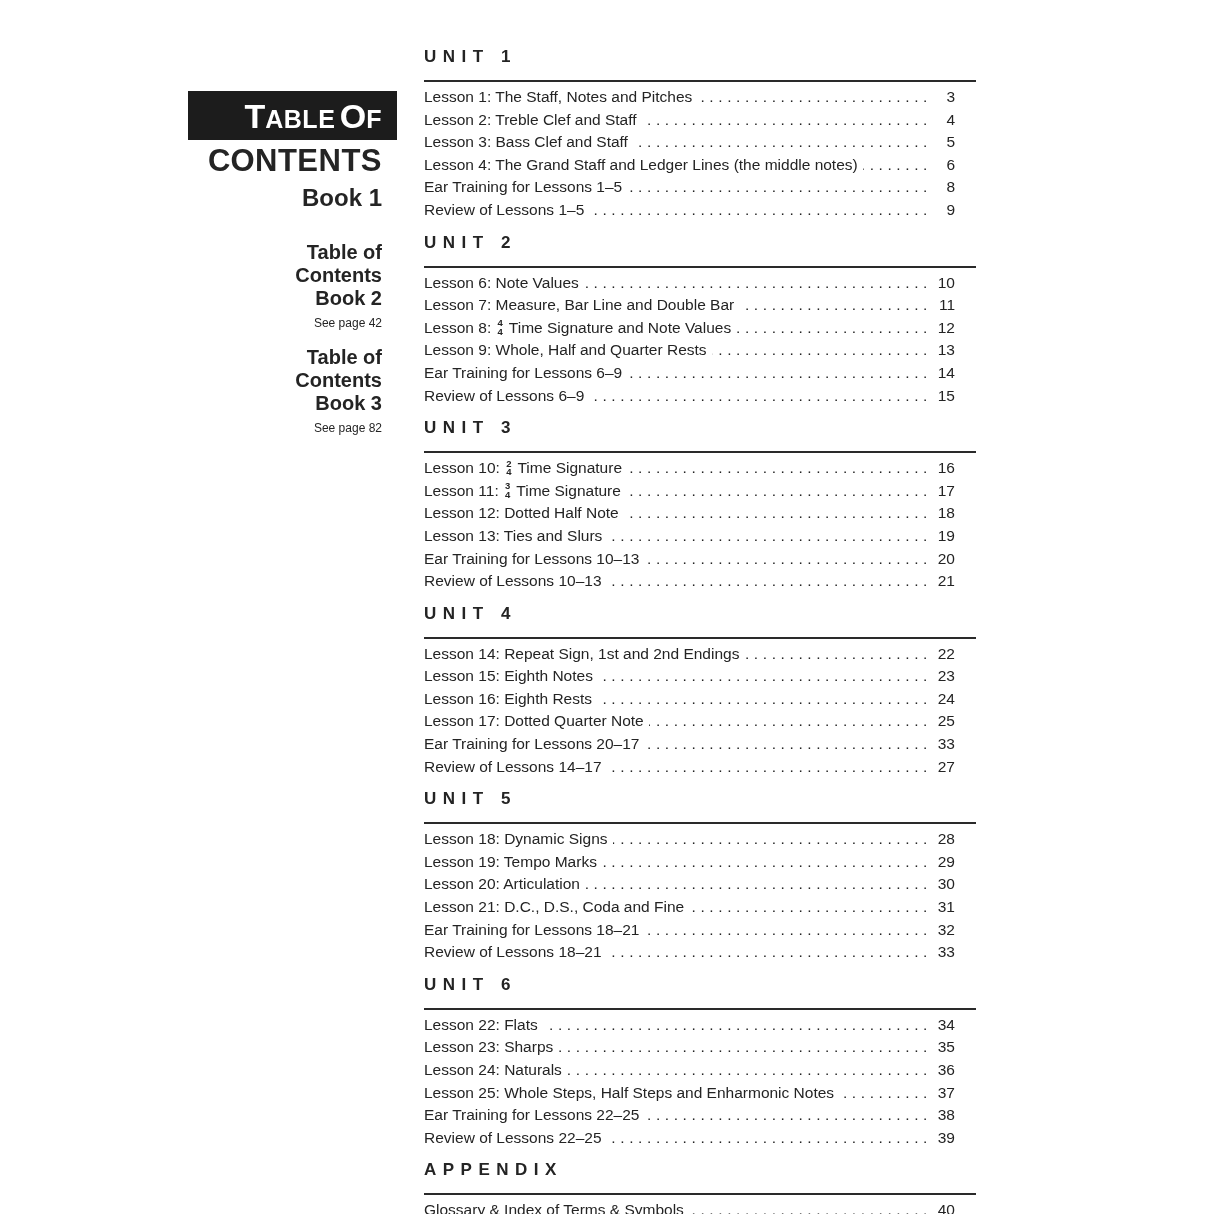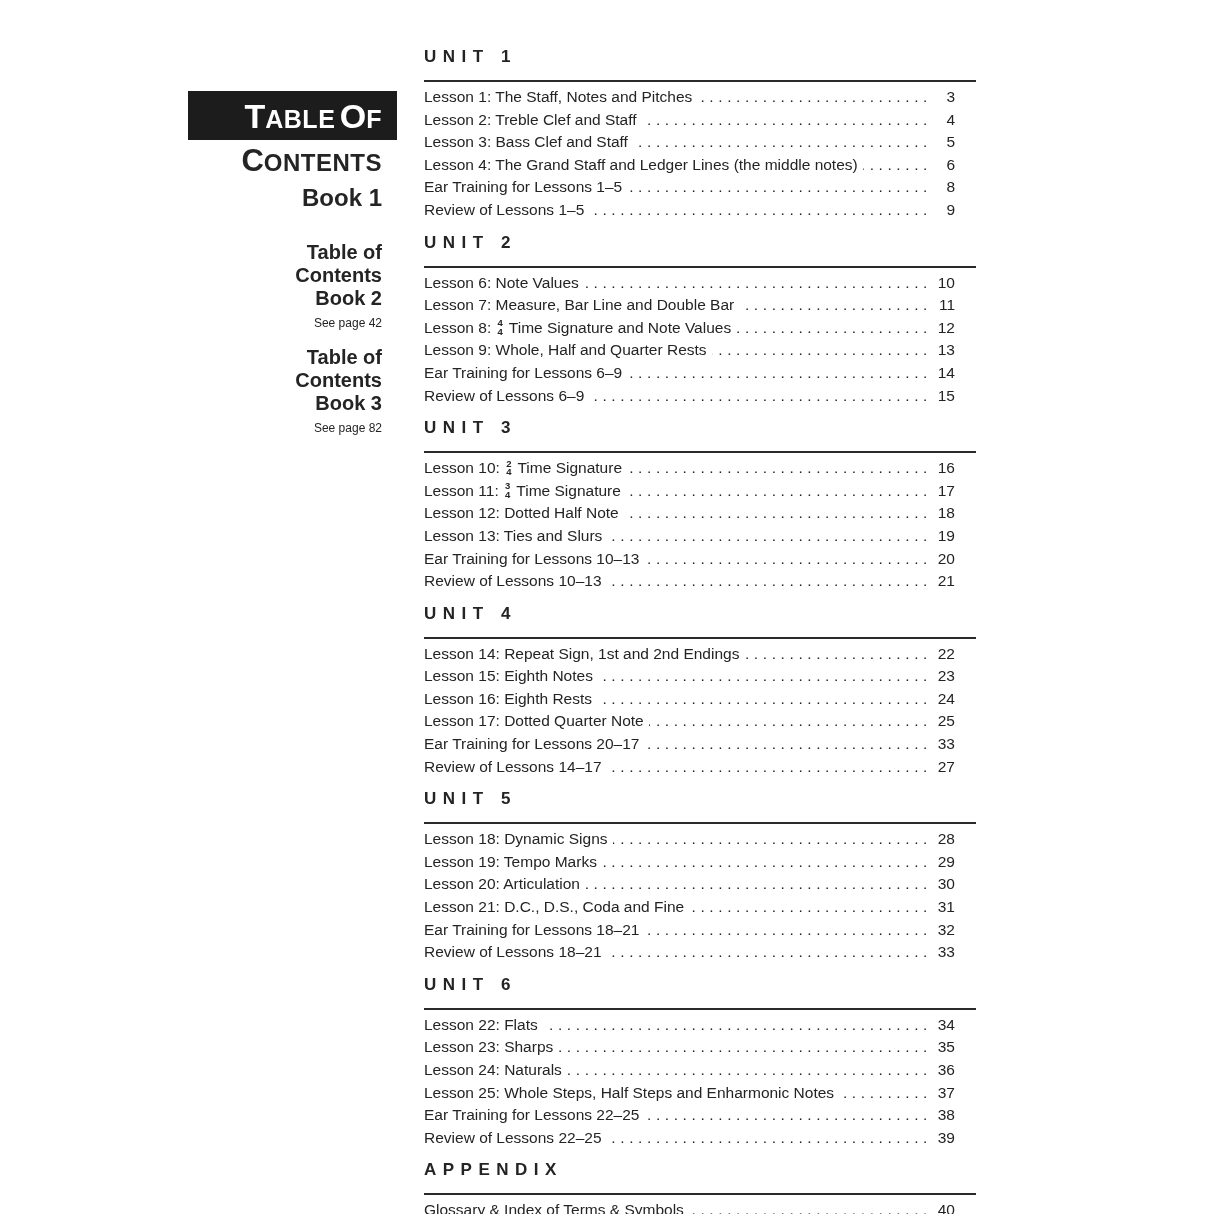--- a/index.html
+++ b/index.html
@@ -31,21 +31,21 @@
     background:var(--banner-bg);color:var(--banner-text);
     display:flex;align-items:center;justify-content:flex-end;
     padding-right:15px;font-weight:bold;
   }
   .banner .cap{font-size:34px;line-height:34px;}
   .banner .sc{font-size:25px;line-height:25px;letter-spacing:.5px;}
   .contents-title{
     margin-top:5px;padding-right:15px;font-weight:bold;line-height:32px;
   }
   .contents-title .cap{font-size:31px;}
-  .contents-title .sc{font-size:24px;letter-spacing:.5px;}
+  .contents-title .sc{font-size:31px;letter-spacing:.5px;}
   .book-label{
     margin-top:3px;padding-right:15px;
     font-size:24px;line-height:26px;font-weight:bold;
   }
   .crossref{padding-right:15px;}
   .crossref.first{margin-top:30px;}
   .crossref.second{margin-top:13px;}
   .crossref .xl{font-size:20px;line-height:23px;font-weight:bold;}
   .crossref .xnote{font-size:12px;line-height:19px;margin-top:4px;}
 

